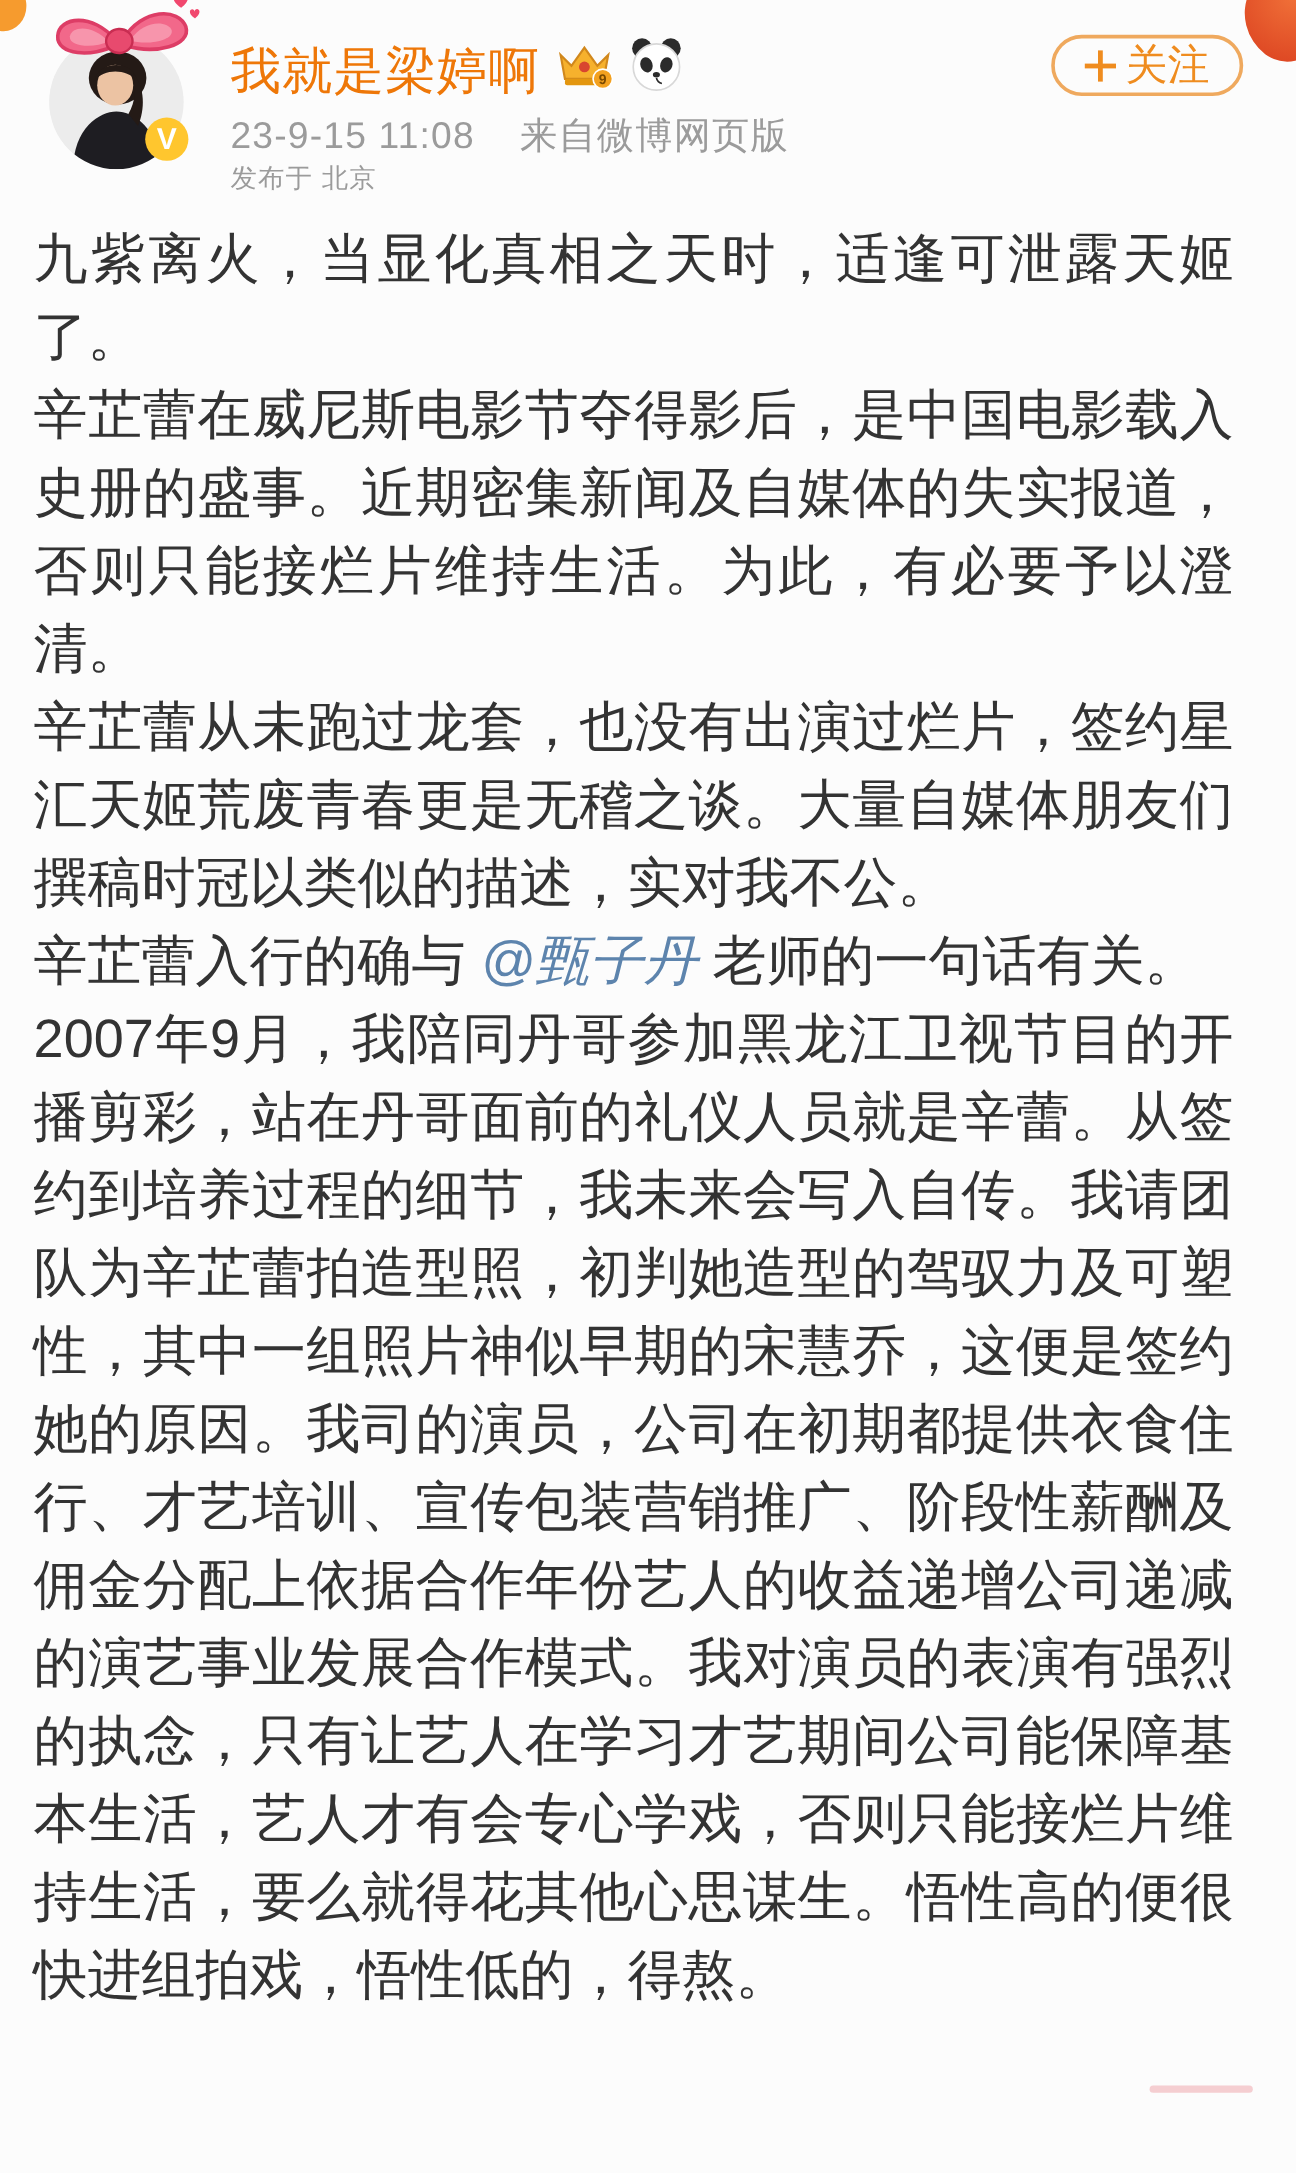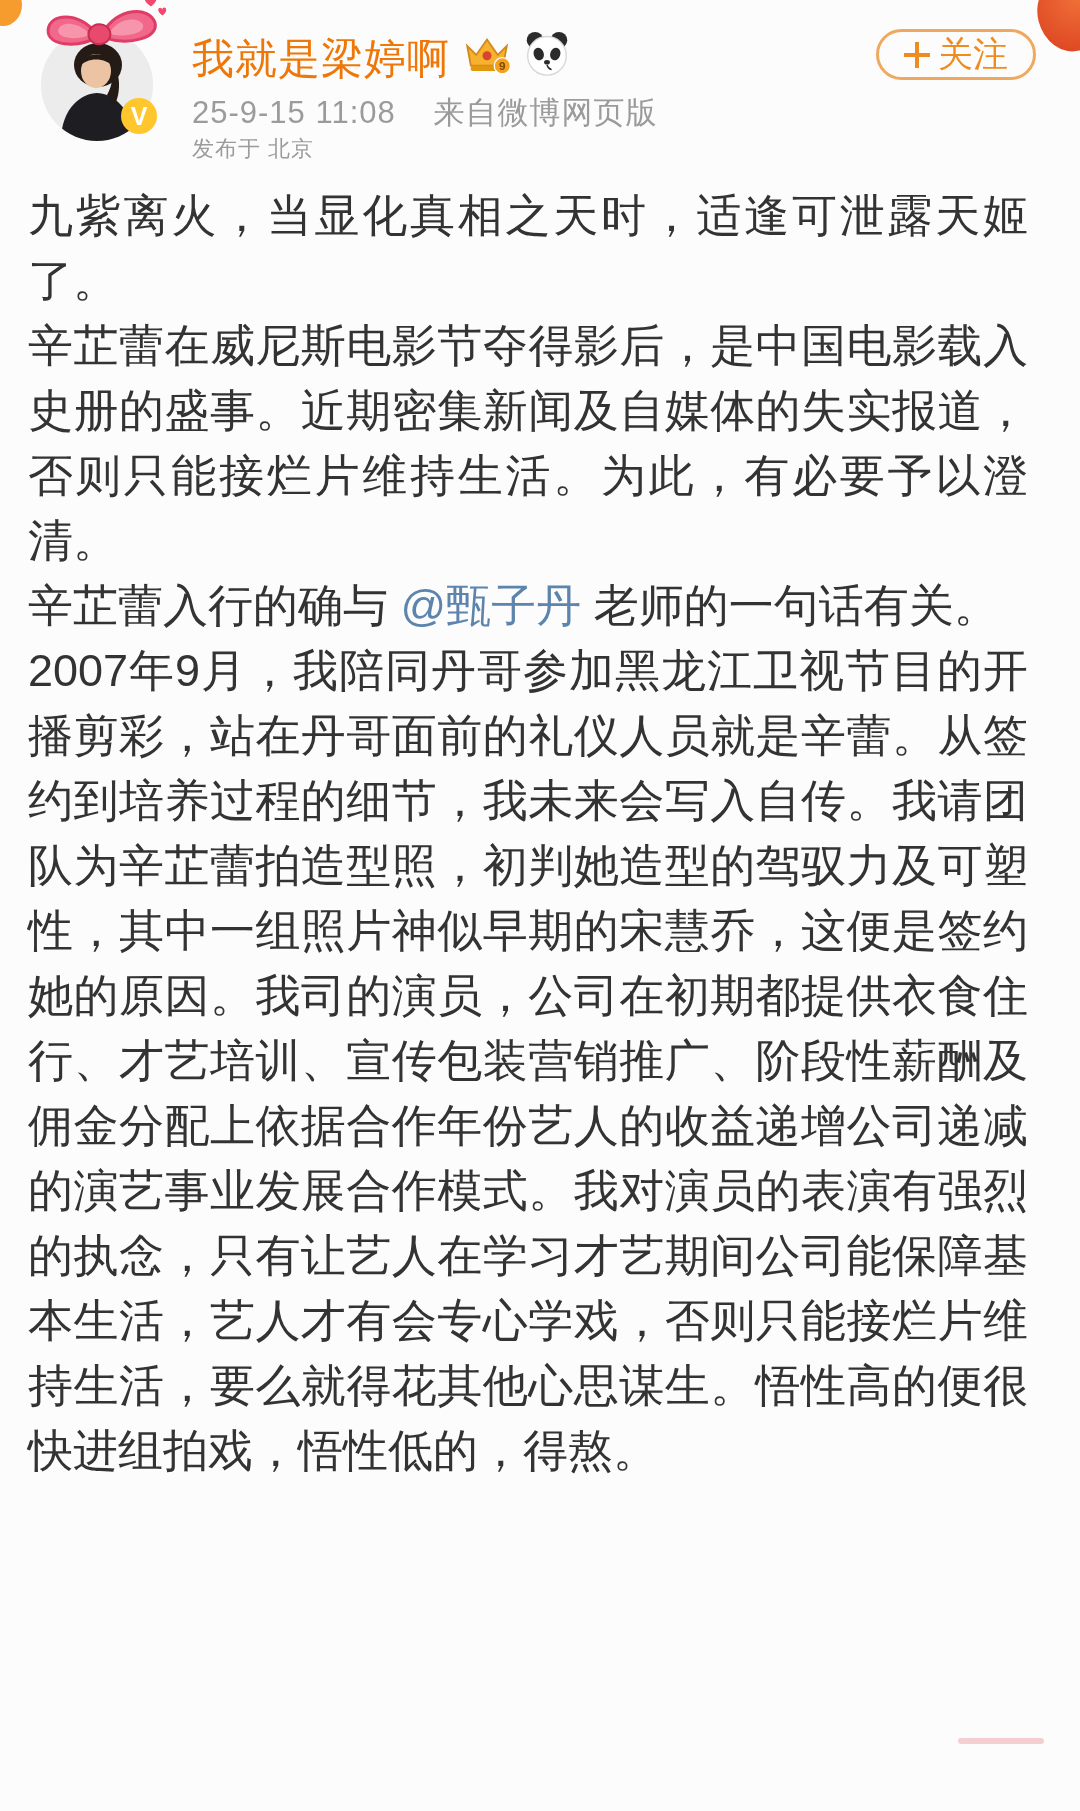--- a/index.html
+++ b/index.html
@@ -70,21 +70,21 @@
   
   .post-body {
     position: absolute; left: 28px; top: 183px; width: 1000px;
     font-size: 45px; line-height: 65px;
     color: var(--c-body-text, #333333);
     text-align: justify;
   }
   .post-body .para { margin: 0; }
   .mention {
     color: var(--c-mention-link, #5d84ad);
-    text-decoration: none; cursor: pointer;
+    text-decoration: none; cursor: pointer; font-style: italic;
   }
 
   
   .corner-red {
     position: absolute; right: -20px; top: -22px; width: 62px; height: 74px;
     background: radial-gradient(circle at 70% 30%, #f07038, #da3f1f);
     border-radius: 55% 40% 50% 60%;
     transform: rotate(-14deg);
   }
   .corner-orange {
@@ -138,34 +138,35 @@
       <circle cx="38" cy="10" r="9" fill="#2b2b2b"></circle>
       <circle cx="25" cy="27" r="21" fill="#ffffff" stroke="#d8d8d8" stroke-width="1.5"></circle>
       <ellipse cx="16" cy="25" rx="5.5" ry="7" fill="#2b2b2b" transform="rotate(-18 16 25)"></ellipse>
       <ellipse cx="34" cy="25" rx="5.5" ry="7" fill="#2b2b2b" transform="rotate(18 34 25)"></ellipse>
       <ellipse cx="25" cy="34" rx="3.2" ry="2.5" fill="#2b2b2b"></ellipse>
       <path d="M25,37 q1,4 5,5" stroke="#2b2b2b" stroke-width="1.5" fill="none"></path>
     </svg>
   </div>
 
   <div class="meta-row">
-    <span class="time">25-9-15 11:08</span>
+    <span class="time">23-9-15 11:08</span>
     <span class="source">来自微博网页版</span>
   </div>
 
   <div class="location-row">发布于 北京</div>
 
   <button class="follow-btn">
     <span class="plus-icon"></span>
     <span>关注</span>
   </button>
 
   <div class="post-body">
       <div class="para">九紫离火，当显化真相之天时，适逢可泄露天姬了。</div>
       <div class="para">辛芷蕾在威尼斯电影节夺得影后，是中国电影载入史册的盛事。近期密集新闻及自媒体的失实报道，否则只能接烂片维持生活。为此，有必要予以澄清。</div>
+      <div class="para">辛芷蕾从未跑过龙套，也没有出演过烂片，签约星汇天姬荒废青春更是无稽之谈。大量自媒体朋友们撰稿时冠以类似的描述，实对我不公。</div>
       <div class="para">辛芷蕾入行的确与 <a class="mention">@甄子丹</a> 老师的一句话有关。</div>
       <div class="para">2007年9月，我陪同丹哥参加黑龙江卫视节目的开播剪彩，站在丹哥面前的礼仪人员就是辛蕾。从签约到培养过程的细节，我未来会写入自传。我请团队为辛芷蕾拍造型照，初判她造型的驾驭力及可塑性，其中一组照片神似早期的宋慧乔，这便是签约她的原因。我司的演员，公司在初期都提供衣食住行、才艺培训、宣传包装营销推广、阶段性薪酬及佣金分配上依据合作年份艺人的收益递增公司递减的演艺事业发展合作模式。我对演员的表演有强烈的执念，只有让艺人在学习才艺期间公司能保障基本生活，艺人才有会专心学戏，否则只能接烂片维持生活，要么就得花其他心思谋生。悟性高的便很快进组拍戏，悟性低的，得熬。</div>
     </div>
 
   <div class="corner-red"></div>
   <div class="corner-orange"></div>
   <div class="pink-bar"></div>
 
 </div>
 

